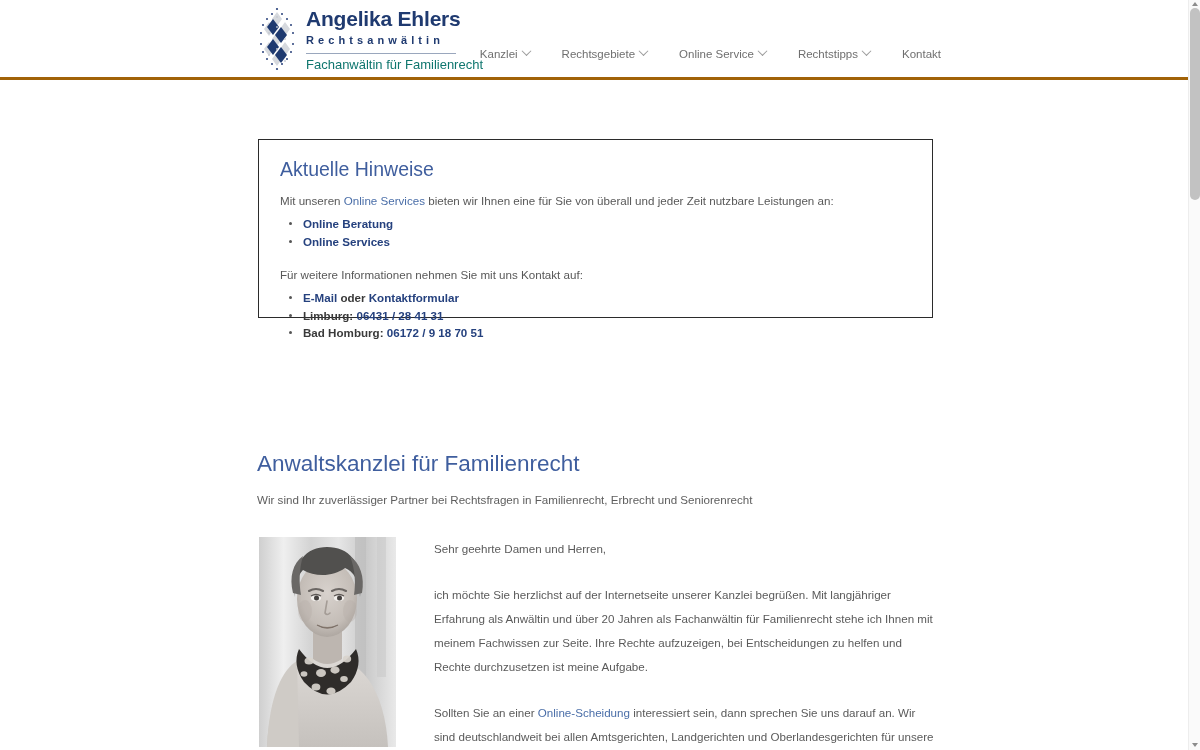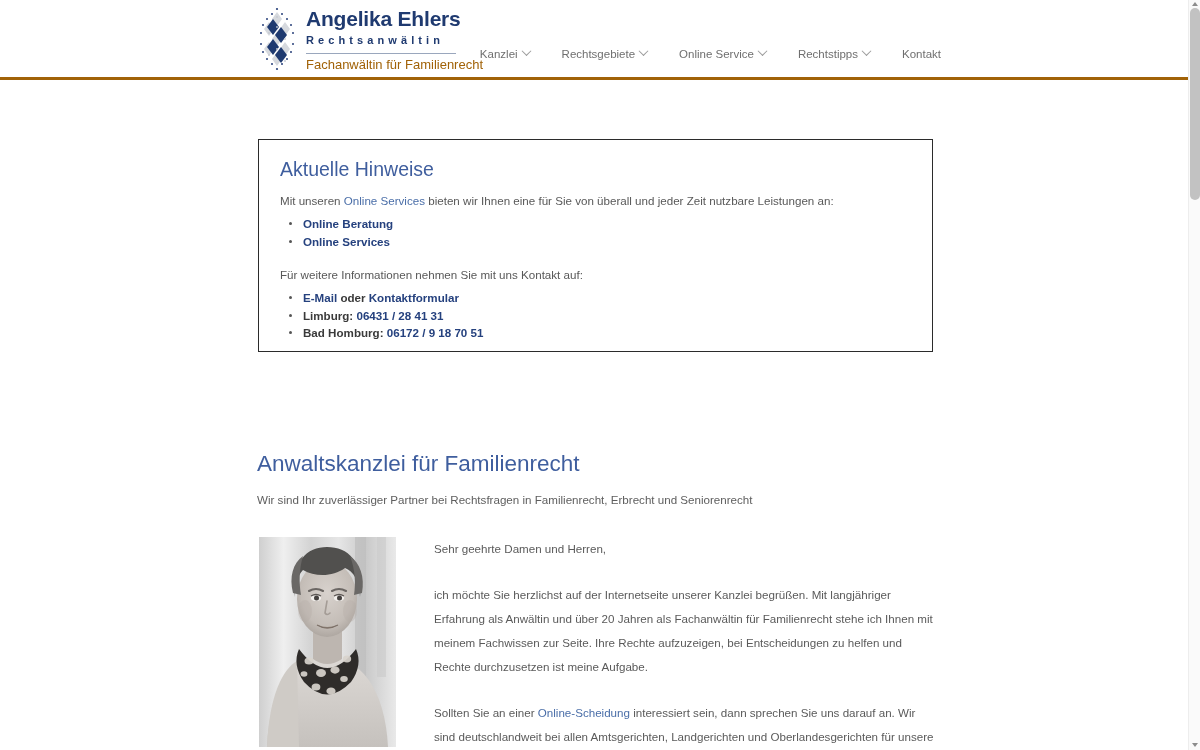--- a/index.html
+++ b/index.html
@@ -64,21 +64,21 @@
     white-space: nowrap;
   }
   .logo-rule {
     height: 1px;
     background: #9aa7bd;
     width: 150px;
     margin: 4px 0 3px 0;
   }
   .logo-tag {
     font-size: 13px;
-    color: #a16207;
+    color: #0f766e;
     line-height: 16px;
     white-space: nowrap;
   }
 
   .nav {
     position: absolute;
     right: 247px;
     top: 48px;
     display: flex;
     align-items: center;
@@ -108,21 +108,21 @@
   .content {
     position: relative;
     width: 1188px;
   }
 
   .notice-box {
     position: absolute;
     left: 258px;
     top: 59px;
     width: 675px;
-    height: 213px;
+    height: 179px;
     border: 1px solid #2b2b2b;
     background: #ffffff;
     padding: 17px 24px 10px 21px;
   }
   .notice-title {
     font-size: 19.5px;
     color: #3f5e9e;
     font-weight: normal;
     margin: 0 0 11px 0;
     line-height: 24px;

